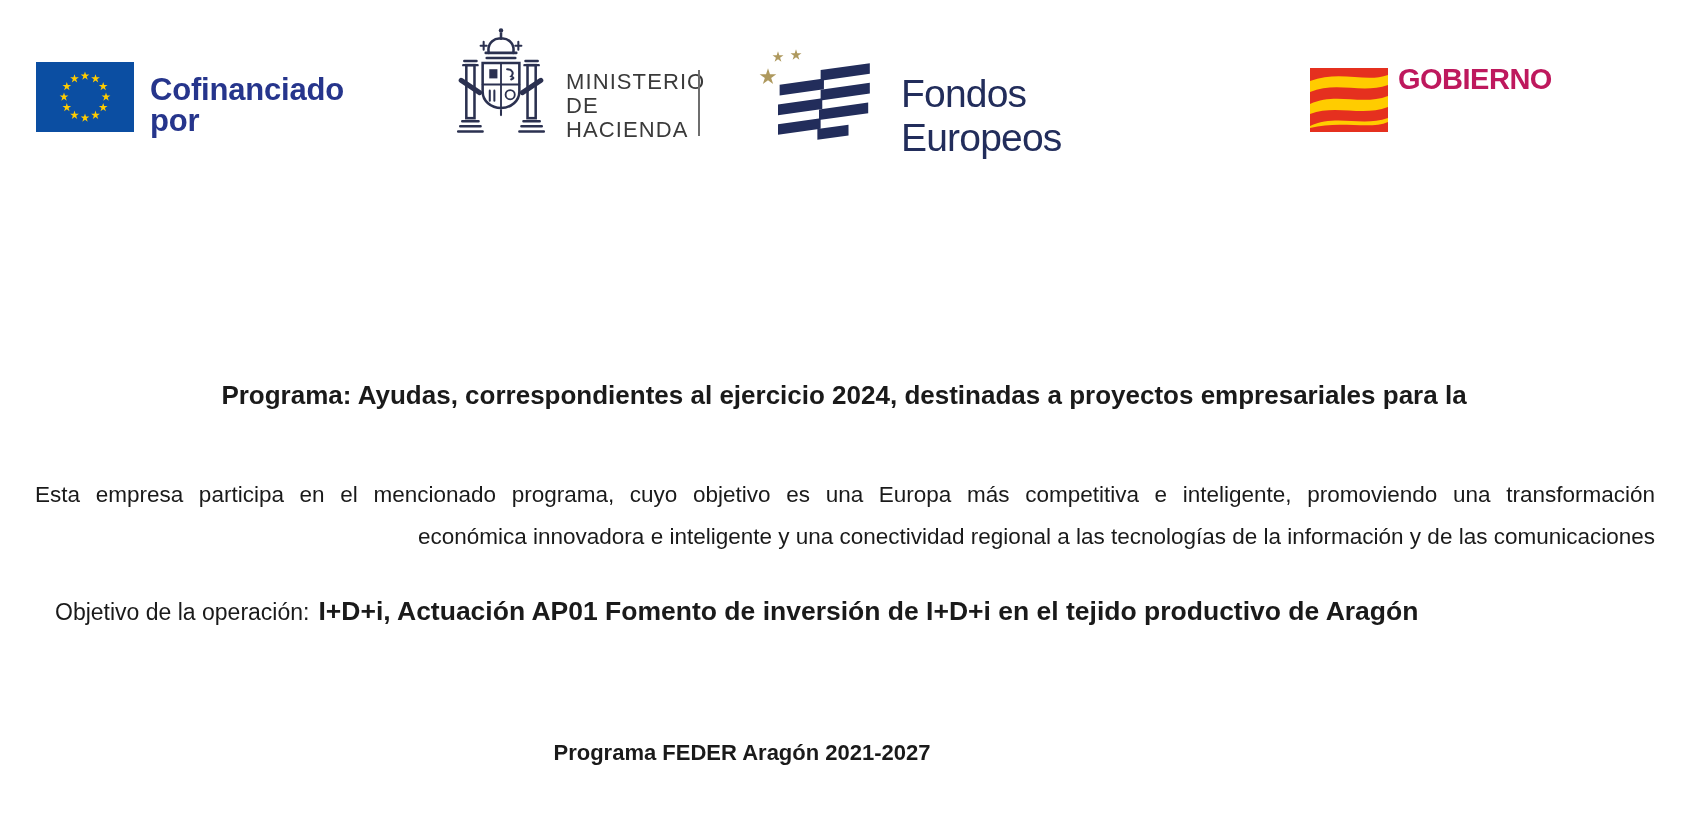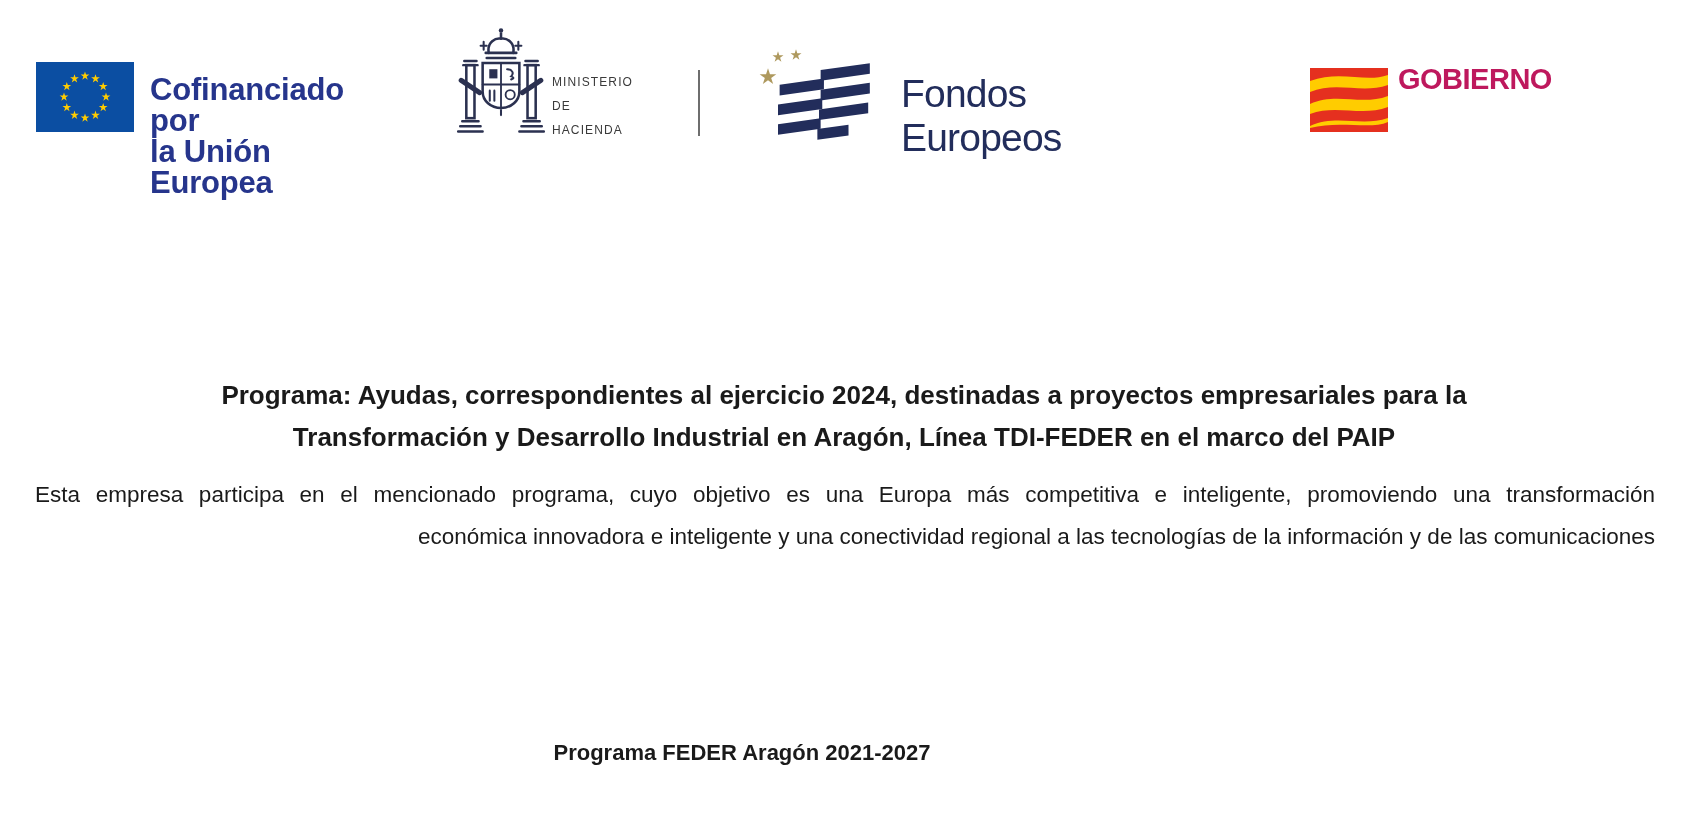--- a/index.html
+++ b/index.html
@@ -30,22 +30,22 @@
   .eu-flag{left:36px;top:62px;width:98px;height:70px;}
   .eu-text{
     left:150px;top:62px;
     font-size:31px;font-weight:bold;line-height:31px;
     color:var(--eu-text-blue);
     letter-spacing:-0.2px;
     margin-top:12px;
   }
   .coat{left:450px;top:26px;width:102px;height:116px;}
   .ministry-text{
-    left:552px;top:70px;
-    font-size:12px;line-height:24px;letter-spacing:1.1px;
+    left:566px;top:70px;
+    font-size:22px;line-height:24px;letter-spacing:1.1px;
     color:var(--ministry-text);
   }
   .ministry-divider{
     left:698px;top:70px;width:2px;height:66px;
     background:#6E6E6E;
   }
   .fondos-emblem{left:752px;top:44px;width:135px;height:104px;}
   .fondos-text{
     left:901px;top:72px;
     font-size:39px;font-weight:400;letter-spacing:-0.8px;
@@ -109,21 +109,20 @@
         <use href="#star-shape" transform="translate(49,56) scale(0.92)"></use>
         <use href="#star-shape" transform="translate(38.5,53.2) scale(0.92)"></use>
         <use href="#star-shape" transform="translate(30.8,45.5) scale(0.92)"></use>
         <use href="#star-shape" transform="translate(28,35) scale(0.92)"></use>
         <use href="#star-shape" transform="translate(30.8,24.5) scale(0.92)"></use>
         <use href="#star-shape" transform="translate(38.5,16.8) scale(0.92)"></use>
       </g>
     </svg>
     <div class="abs eu-text">
       <div>Cofinanciado por</div>
-      <div>la Unión Europea</div>
     </div>
   </div>
 
   <div class="abs" style="left:0;top:0;width:0;height:0;">
     <svg class="abs coat" viewBox="0 0 100 113">
       <g fill="none" stroke="var(--ministry-navy)" stroke-width="2.5" stroke-linecap="round">
         <circle cx="50" cy="4" r="2.2" fill="var(--ministry-navy)" stroke="none"></circle>
         <path d="M50 7 v5"></path>
         <path d="M38 26 c-2 -11 7 -15 12 -14 c5 -1 14 3 12 14"></path>
         <path d="M35 26 h30"></path>
@@ -183,24 +182,26 @@
         <path d="M0,64 V60 C30,52 60,62 78,54 V64 Z"></path>
       </g>
     </svg>
     <div class="abs aragon-text">
       <div>GOBIERNO</div>
     </div>
   </div>
 
   <div class="abs title">
     <div>Programa: Ayudas, correspondientes al ejercicio 2024, destinadas a proyectos empresariales para la</div>
-    <div>Transformación y Desarrollo Industrial en Aragón, Línea TDI-FEDER en el marco del PAIP</div>
   </div>
 
   <div class="abs para">
     <div class="para-line1">Esta empresa participa en el mencionado programa, cuyo objetivo es una Europa más competitiva e inteligente, promoviendo una transformación</div>
     <div class="para-line2">económica innovadora e inteligente y una conectividad regional a las tecnologías de la información y de las comunicaciones</div>
   </div>
 
+  <div class="abs objective">
+    <span class="lbl">Objetivo de la operación:</span><span class="val">I+D+i, Actuación AP01 Fomento de inversión de I+D+i en el tejido productivo de Aragón</span>
+  </div>
 
   <div class="abs footer">Programa FEDER Aragón 2021-2027</div>
 
 </div>
 
 </body></html>

